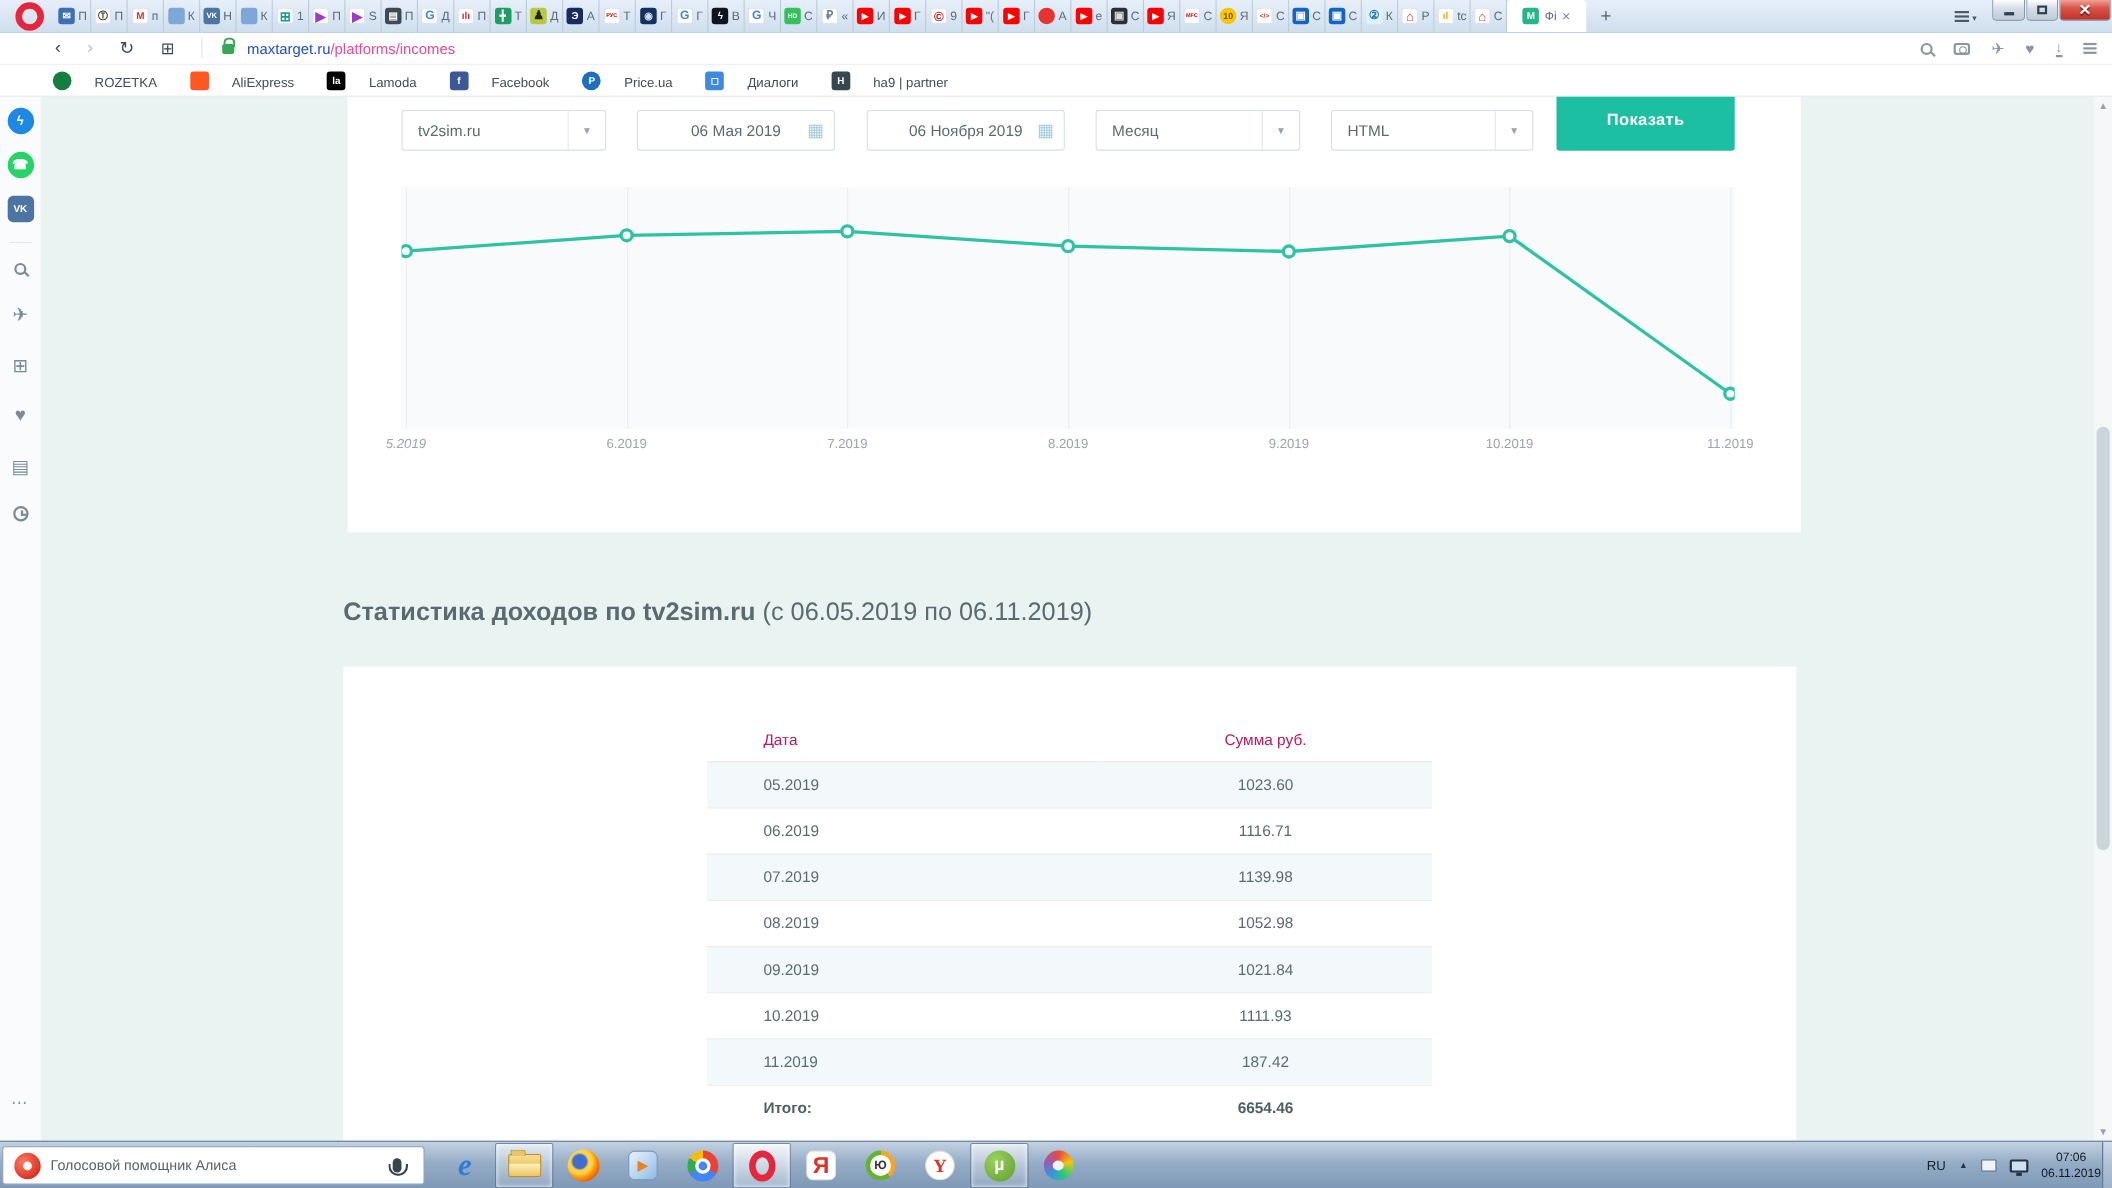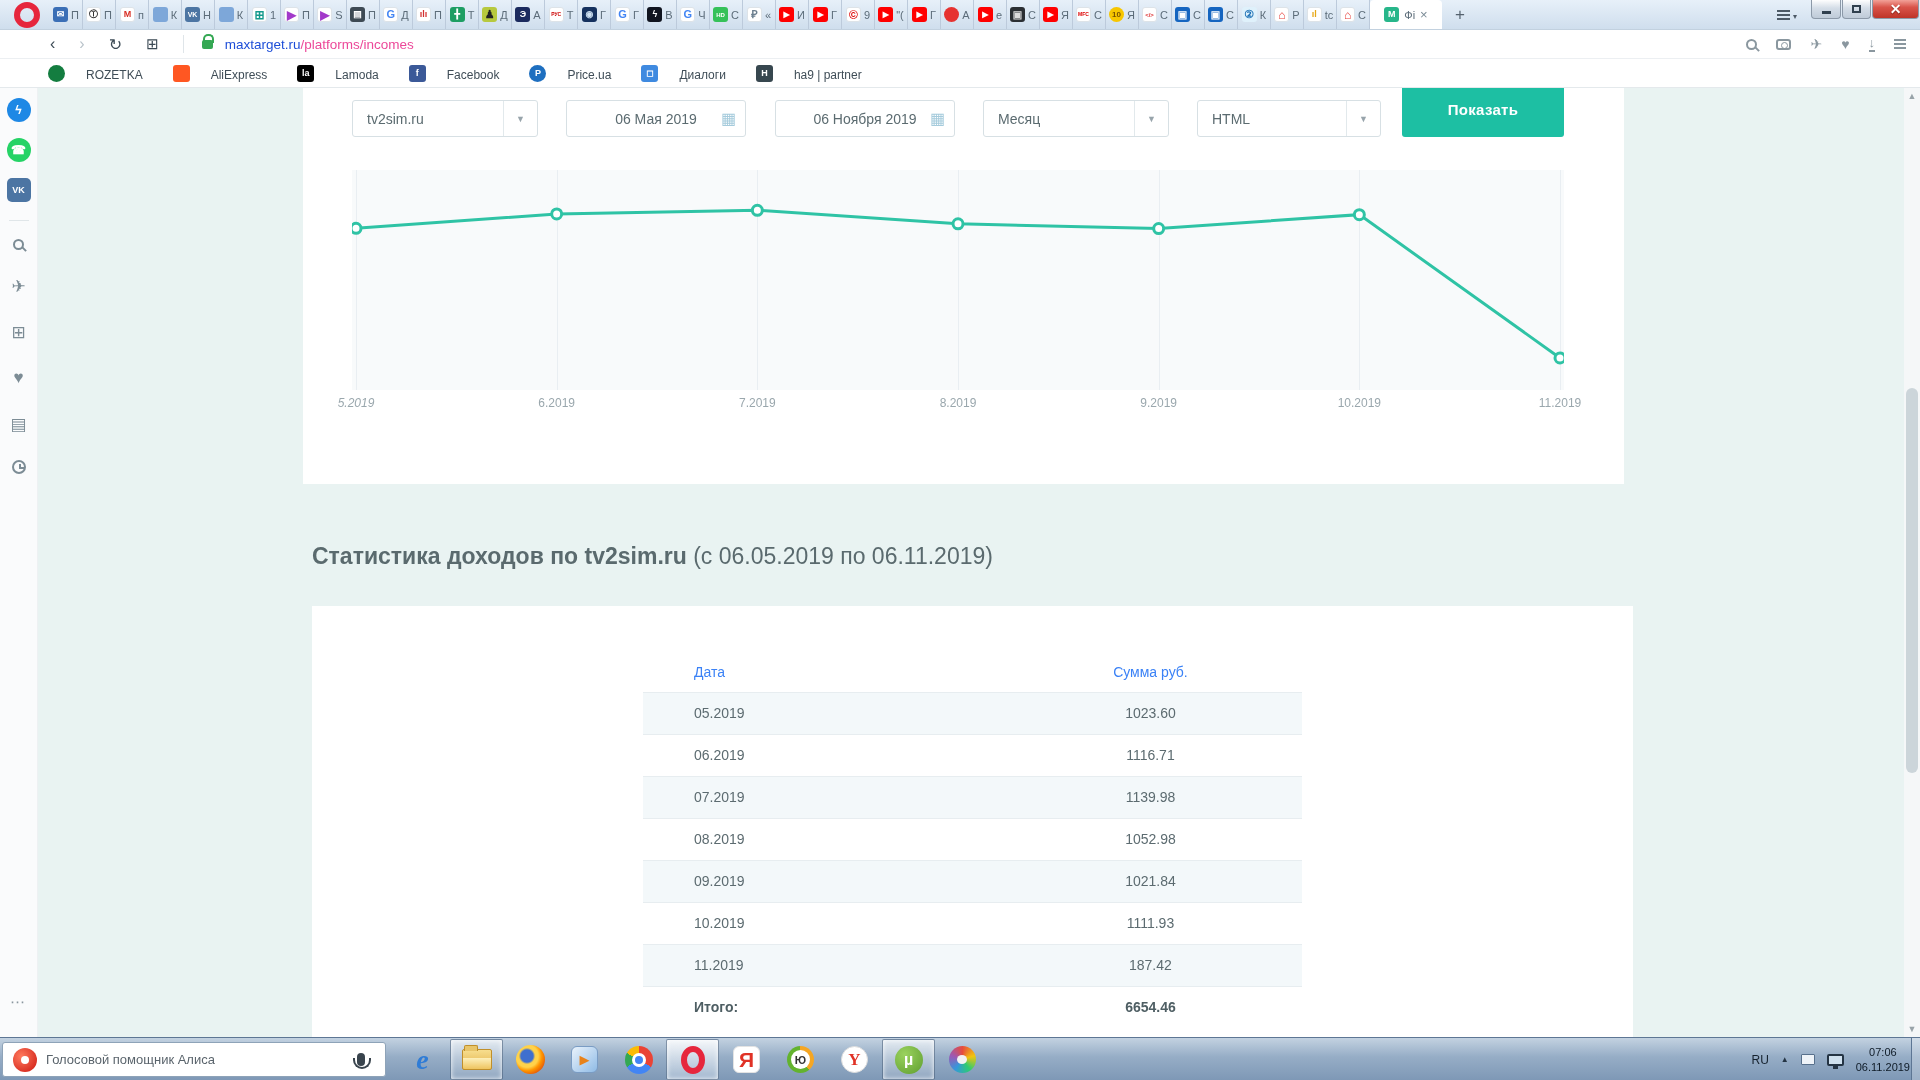--- a/index.html
+++ b/index.html
@@ -75,21 +75,21 @@
   .sb-div{width:20px;height:1px;background:#e0e6e9;margin:2px 0 18px}
   .sb-g{color:#7c8c95;font-size:17px;margin-bottom:26px;height:20px;display:flex;align-items:center}
   .i-mag.sb{border-color:#7c8c95;margin-bottom:26px}
   .i-mag.sb::after{background:#7c8c95}
   .i-clock{width:14px;height:14px;border:2px solid #7c8c95;border-radius:50%;position:relative;margin-bottom:26px}
   .i-clock::before{content:"";position:absolute;left:5px;top:2px;width:2px;height:5px;background:#7c8c95}
   .i-clock::after{content:"";position:absolute;left:5px;top:5px;width:5px;height:2px;background:#7c8c95}
   .sb-dots{position:absolute;bottom:26px;color:#8a969e;font-size:15px;letter-spacing:2px}
 
   .card{position:absolute;background:#fff}
-  #card1{left:303px;top:0;width:1321px;height:396px}
+  #card1{left:316px;top:0;width:1321px;height:396px}
   #card2{left:312px;top:518px;width:1321px;height:431px}
 
   
   .sel,.datef{position:absolute;top:12px;height:37px;border:1px solid #d7e0e4;border-radius:3px;
     background:#fff;color:#5b6b70;font-size:14px;display:flex;align-items:center;padding:0 14px}
   .sel .val{flex:1}
   .sel .ab{position:absolute;right:0;top:0;bottom:0;width:34px;border-left:1px solid #e2e9ec;
     display:flex;align-items:center;justify-content:center;color:#98a4ab;font-size:9px}
   .datef{justify-content:center}
   .datef .cal{position:absolute;right:9px;color:#a5cbdc;font-size:16px}
@@ -104,21 +104,21 @@
   #xlabels{position:absolute;left:49px;top:308px;width:1212px;height:18px}
   #xlabels span{position:absolute;transform:translateX(-50%);font-size:12px;color:#9aa7ad;white-space:nowrap}
 
   
   .sec-title{position:absolute;left:312px;top:455px;font-size:23px;color:#5a6a6e}
   .sec-title b{font-weight:bold}
 
   
   #card2 table{position:absolute;left:331px;top:46px;width:659px;border-collapse:collapse;
     font-size:14px;color:#5c6b70}
-  #card2 th{height:40px;font-weight:normal;color:#3b82f6;font-size:14px}
+  #card2 th{height:40px;font-weight:normal;color:#be185d;font-size:14px}
   #card2 td{height:42px}
   #card2 .c1{width:54%;text-align:left;padding-left:51px}
   #card2 .c2{width:46%;text-align:center}
   #card2 tbody tr{border-top:1px solid #e7edf0}
   #card2 tbody tr:nth-child(odd){background:#f3f8fa}
   #card2 tr.total{border-top:1px solid #e7edf0;font-weight:bold;color:#4e5e63;background:#fff !important}
 
   
   .vscroll{position:absolute;right:0;top:0;width:16px;height:100%;background:#f5f7f8}
   .vscroll .arr{position:absolute;left:0;width:16px;text-align:center;font-size:9px;color:#98a3a9}

